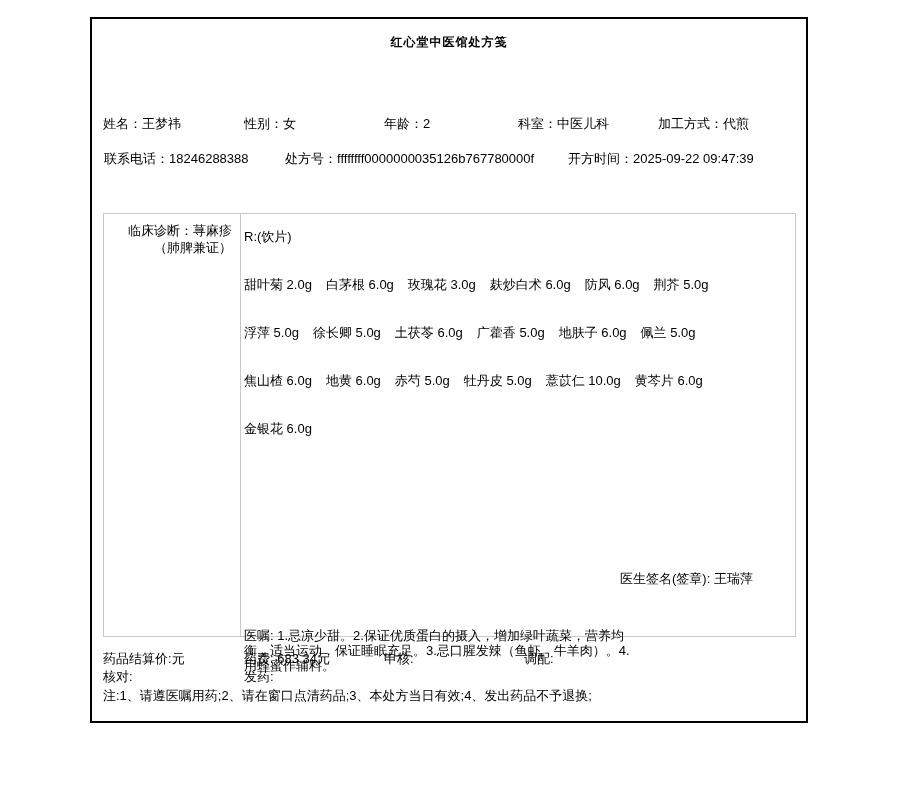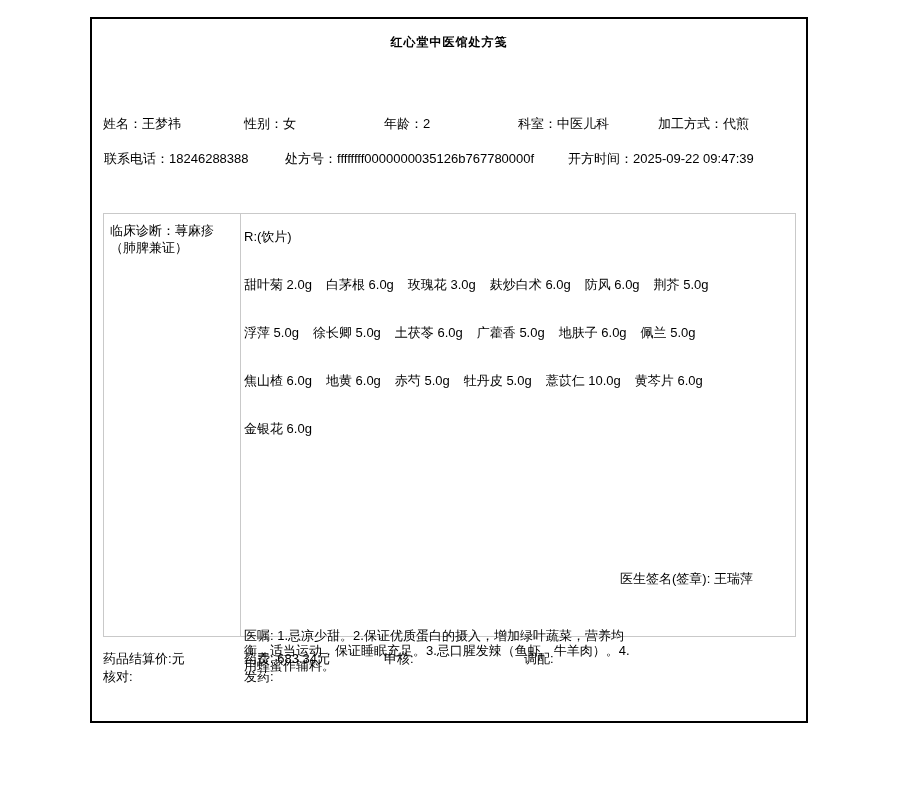--- a/index.html
+++ b/index.html
@@ -18,21 +18,21 @@
   .f { position:absolute; white-space:nowrap; }
   .f-name{top:96px;left:11px} .f-sex{top:96px;left:152px} .f-age{top:96px;left:292px}
   .f-dept{top:96px;left:426px} .f-proc{top:96px;left:566px}
   .f-phone{top:131px;left:12px} .f-rxno{top:131px;left:193px} .f-time{top:131px;left:476px}
   .rx-box {
     position:absolute; left:11px; top:194px; width:691px; height:422px;
     border:1px solid #c9c9c9; display:flex;
   }
   .diag-cell {
     width:137px; box-sizing:border-box; border-right:1px solid #c9c9c9;
-    padding:8px 8px 0 6px; line-height:17px;
+    padding:8px 8px 0 6px; line-height:17px;text-align:right;
   }
   .rx-cell { position:relative; flex:1; }
   .rx-header { position:absolute; top:14px; left:3px; }
   .herb-lines { position:absolute; top:62px; left:3px; right:3px; }
   .herb-line { height:48px; white-space:nowrap; }
   .herb { margin-right:14px; }
   .usage { position:absolute; top:356px; left:3px; white-space:nowrap; }
   .doctor { position:absolute; top:356px; left:379px; white-space:nowrap; }
   .advice { position:absolute; top:374px; left:3px; width:396px; line-height:15px;margin-top:40px; }
   .f-settle{top:631px;left:11px} .f-fee{top:631px;left:152px}
@@ -71,14 +71,15 @@
       <div class="advice">医嘱: 1.忌凉少甜。2.保证优质蛋白的摄入，增加绿叶蔬菜，营养均衡，适当运动，保证睡眠充足。3.忌口腥发辣（鱼虾、牛羊肉）。4.用蜂蜜作辅料。</div>
     </div>
   </div>
 
   <span class="f f-settle"><span>药品结算价:</span><span>元</span></span>
   <span class="f f-fee"><span>药费: </span><span>683.34元</span></span>
   <span class="f f-audit"><span>申核:</span><span></span></span>
   <span class="f f-dispense"><span>调配:</span><span></span></span>
   <span class="f f-check"><span>核对:</span><span></span></span>
   <span class="f f-issue"><span>发药:</span><span></span></span>
+  <span class="f f-note">注:1、请遵医嘱用药;2、请在窗口点清药品;3、本处方当日有效;4、发出药品不予退换;</span>
 
 </div>
 
 </body></html>

